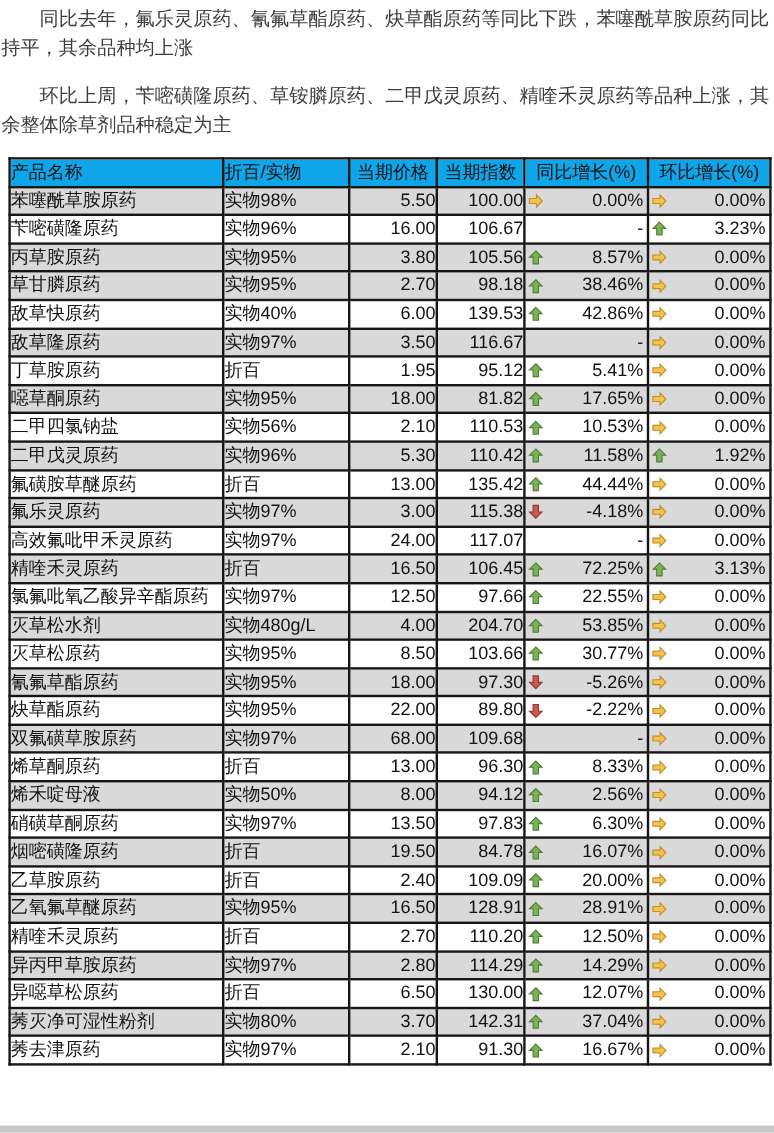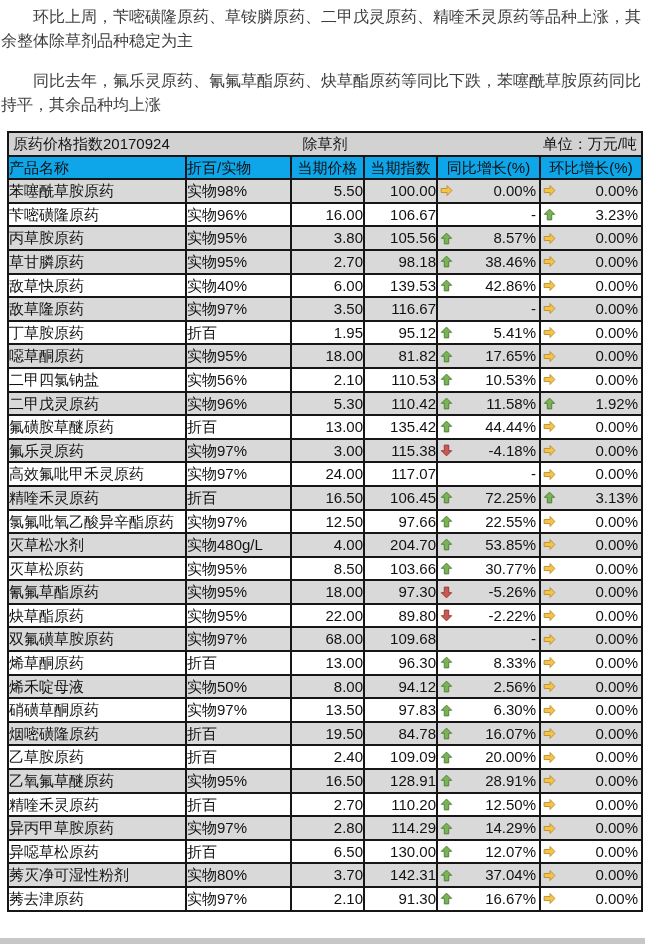--- a/index.html
+++ b/index.html
@@ -39,43 +39,34 @@
   .arrow{display:inline-flex;align-items:center;}
   .arrow svg{display:block;width:13px;height:13px;}
 
   
   .bottom-band{position:absolute;left:0;right:0;bottom:0;height:6px;background:#c7c7c7;}
 </style>
 </head>
 <body>
 
 <div class="intro">
+  <p>同比去年，氟乐灵原药、氰氟草酯原药、炔草酯原药等同比下跌，苯噻酰草胺原药同比持平，其余品种均上涨</p>
   <p>环比上周，苄嘧磺隆原药、草铵膦原药、二甲戊灵原药、精喹禾灵原药等品种上涨，其余整体除草剂品种稳定为主</p>
-  <p>同比去年，氟乐灵原药、氰氟草酯原药、炔草酯原药等同比下跌，苯噻酰草胺原药同比持平，其余品种均上涨</p>
 </div>
 
 <table class="grid">
   <colgroup>
     <col style="width:178px">
       <col style="width:105px">
       <col style="width:73px">
     <col style="width:73px">
       <col style="width:103px">
       <col style="width:102px">
   </colgroup>
   <thead>
-    <tr class="title-tr">
-      <td colspan="6">
-        <div class="title-flex">
-          <span>原药价格指数20170924</span>
-          <span class="t-cat">除草剂</span>
-          <span class="t-unit">单位：万元/吨</span>
-        </div>
-      </td>
-    </tr>
     <tr class="head-tr" id="header-tr">
         <td class="hc-left">产品名称</td>
         <td class="hc-left">折百/实物</td>
         <td class="hc-right">当期价格</td>
         <td class="hc-right">当期指数</td>
         <td class="hc-right">同比增长(%)</td>
         <td class="hc-right">环比增长(%)</td>
       </tr>
   </thead>
   <tbody id="body-rows">

